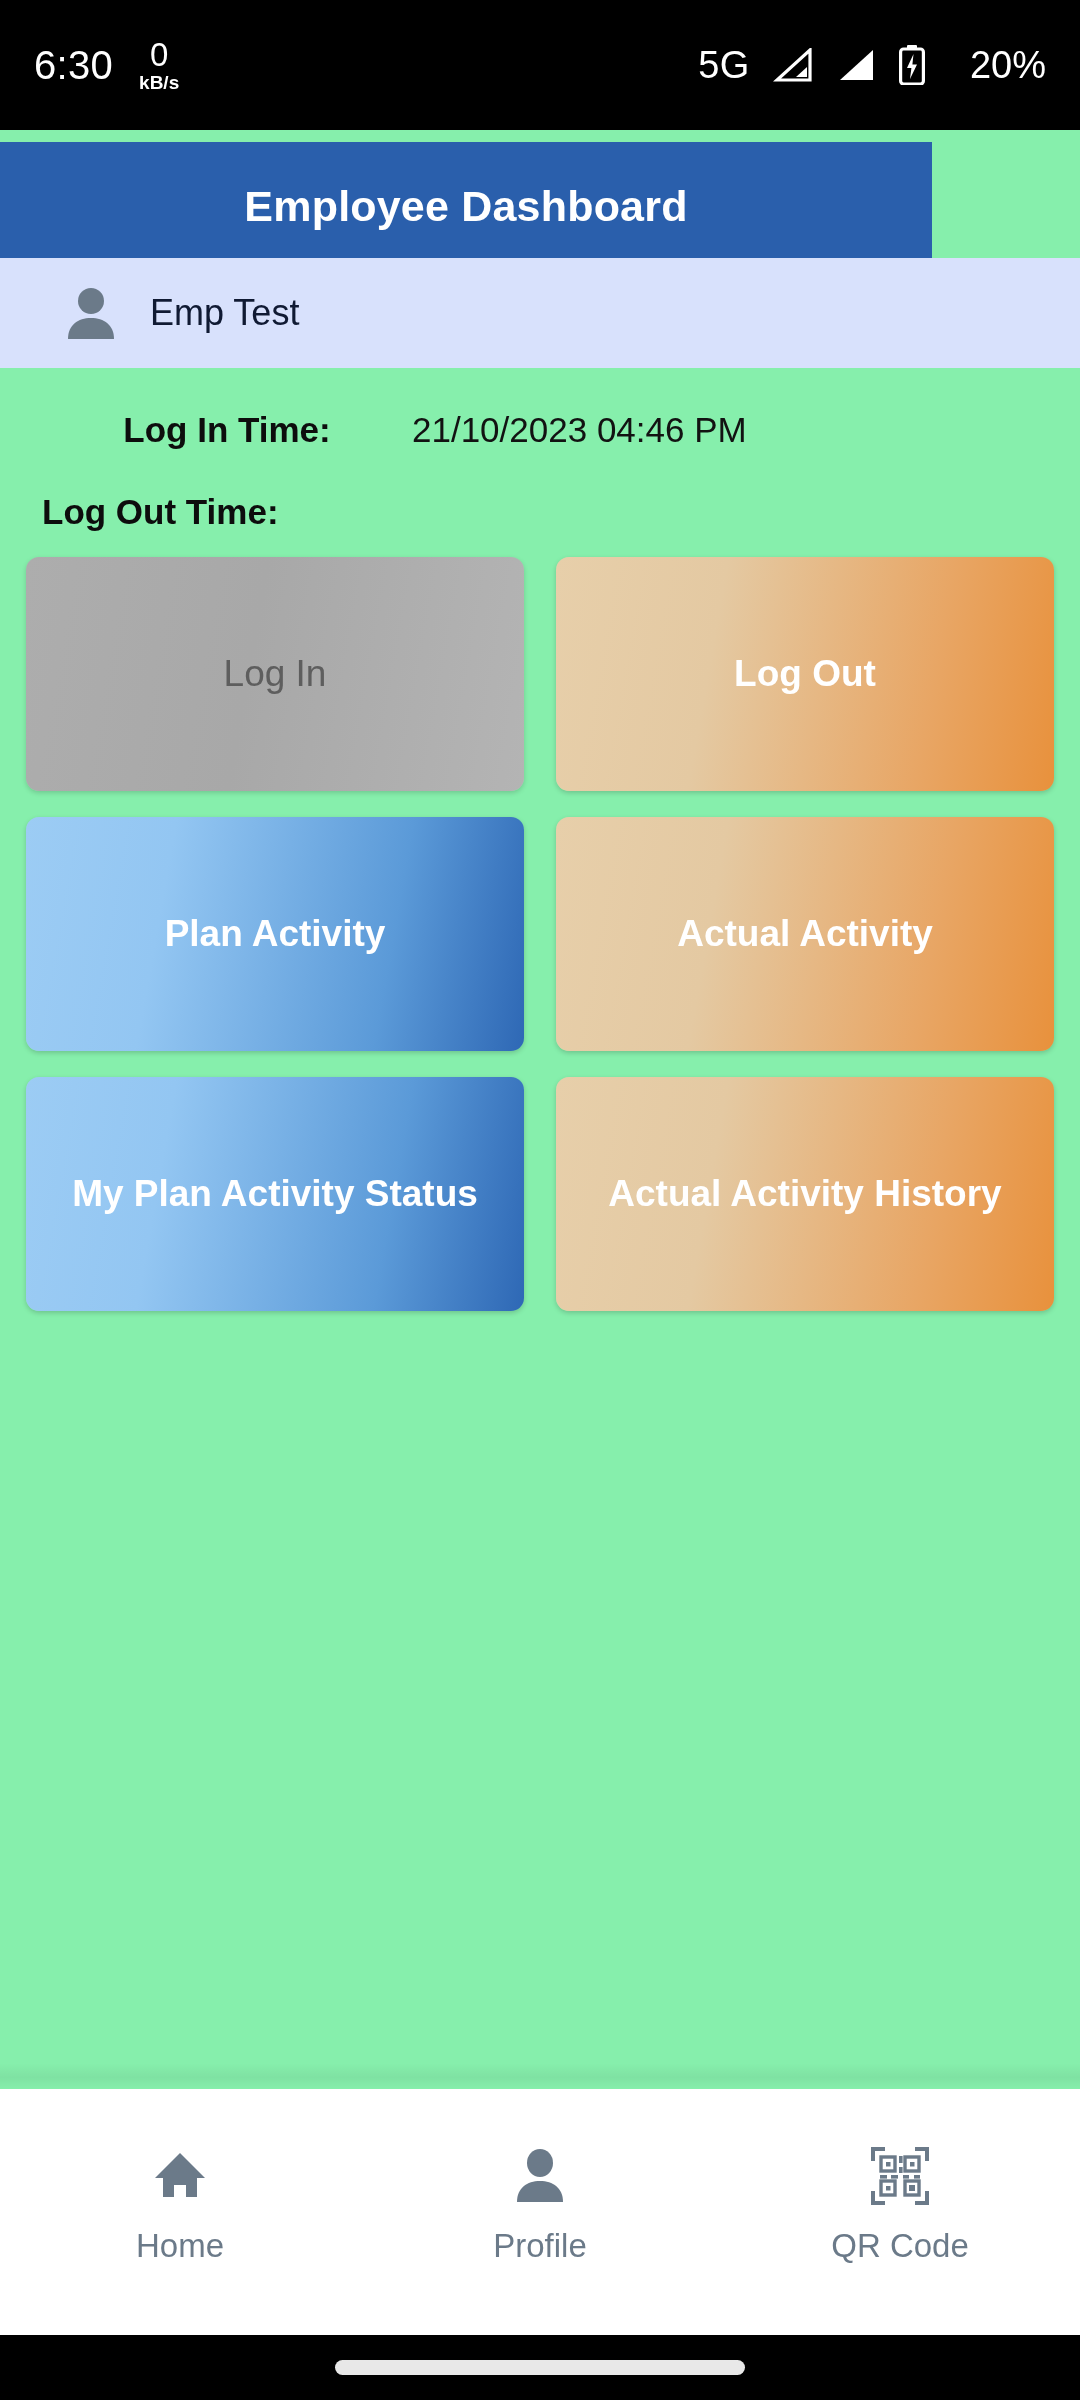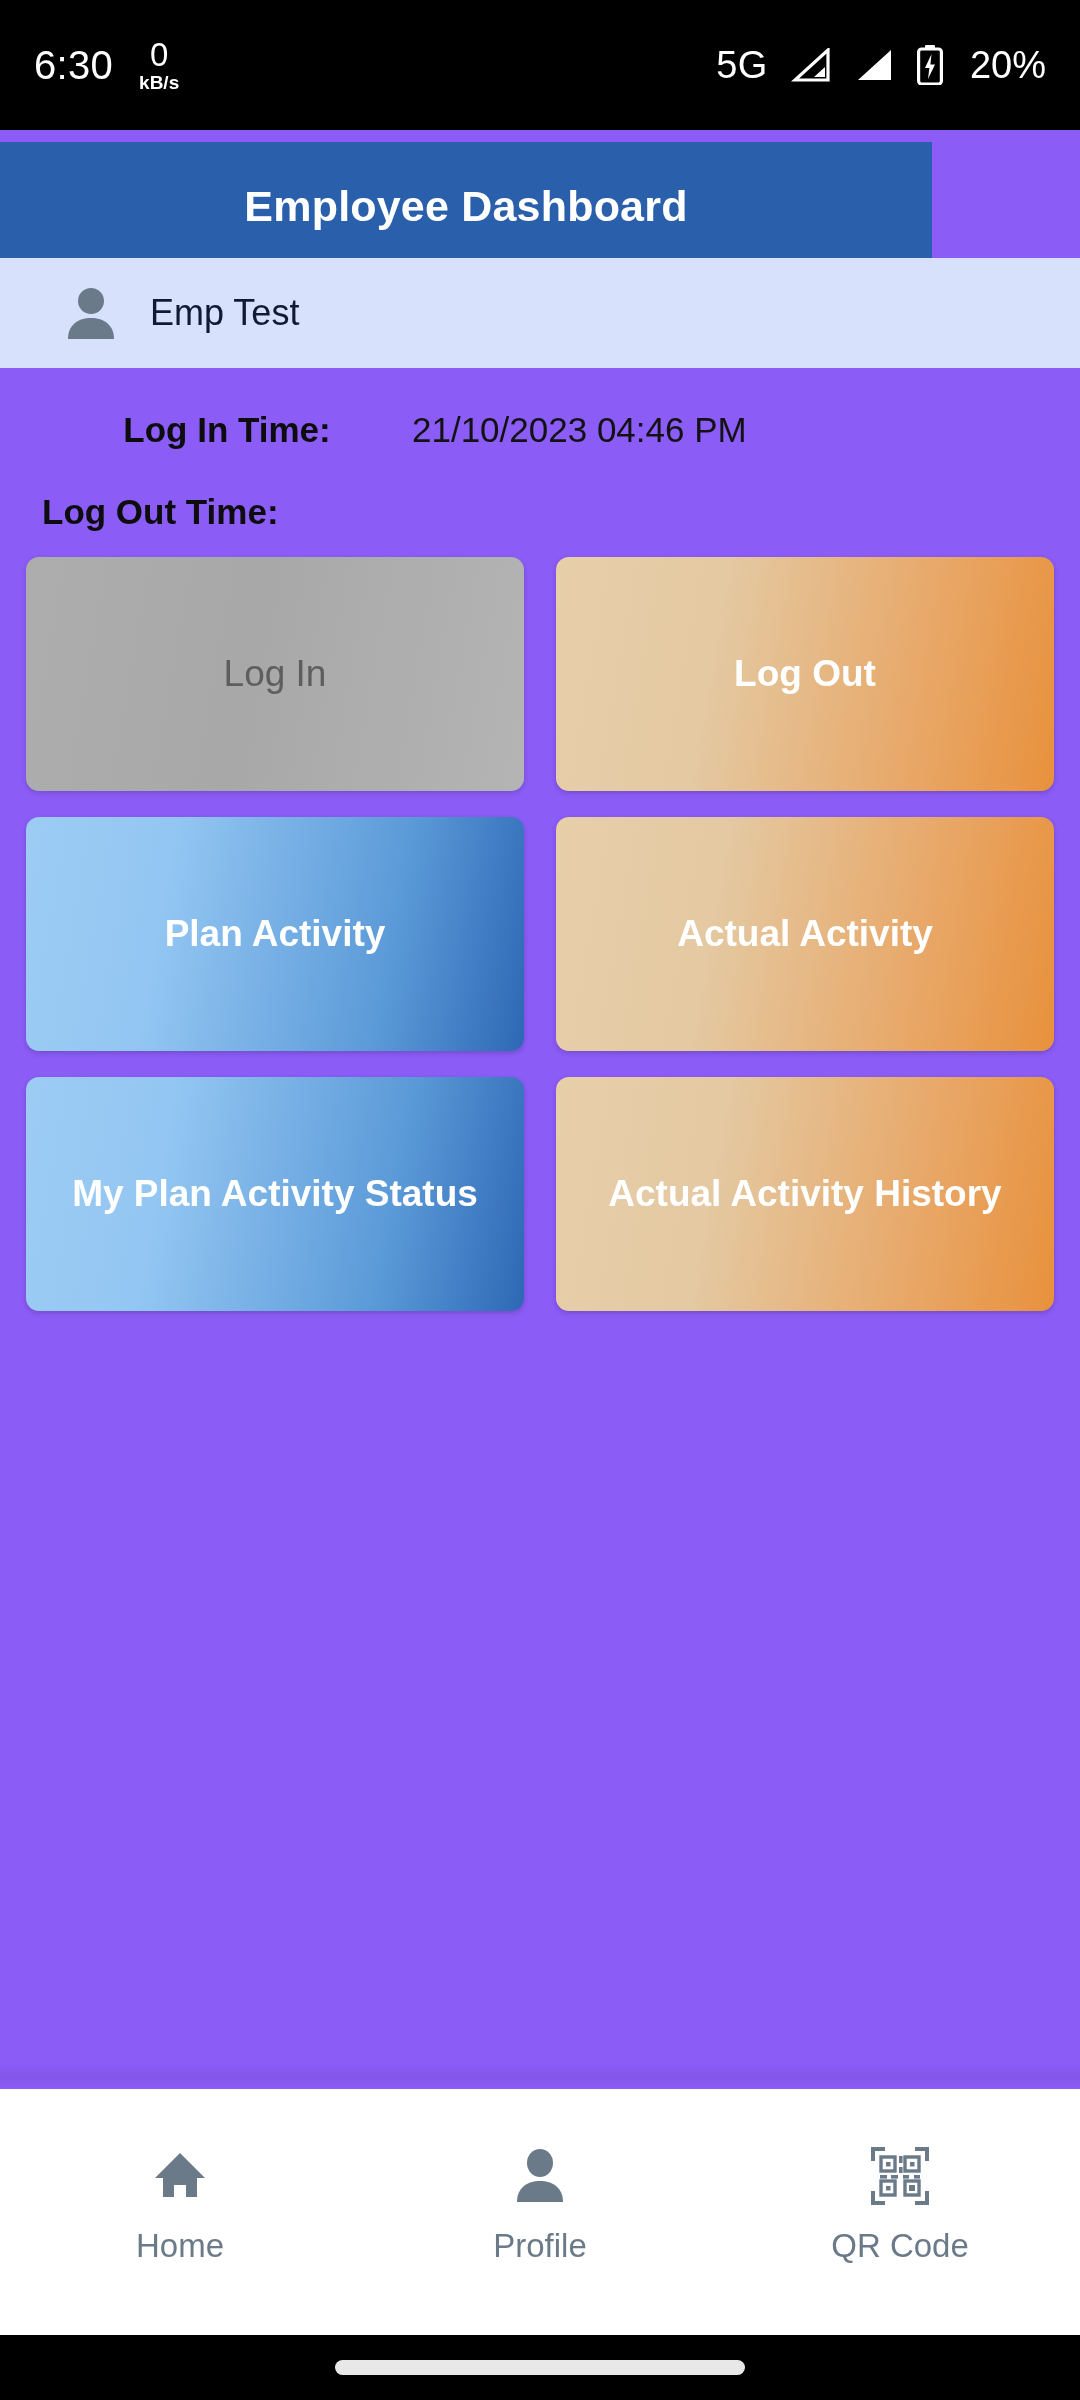--- a/index.html
+++ b/index.html
@@ -2,41 +2,41 @@
 <html><head>
 <meta charset="utf-8">
 <style>
   * { margin:0; padding:0; box-sizing:border-box; }
   html, body {
     width:1080px; height:2400px;
     background:#ffffff;
     font-family:"Liberation Sans", sans-serif;
     overflow:hidden;
   }
-  #screen { position:relative; width:1080px; height:2400px; background:#8b5cf6;padding-left:23px; }
+  #screen { position:relative; width:1080px; height:2400px; background:#86efac;padding-left:23px; }
 
   
   .statusbar {
     position:absolute; top:0; left:0; width:1080px; height:130px;
     background:#000000; color:#ffffff;
     display:flex; align-items:center; justify-content:space-between;
     padding:0 34px 0 34px;
   }
   .sb-left { display:flex; align-items:center; gap:26px; }
   .sb-clock { font-size:40px; letter-spacing:.3px; }
   .sb-net { display:flex; flex-direction:column; align-items:center; line-height:1; }
   .sb-net-num { font-size:33px; font-weight:500; }
   .sb-net-unit { font-size:19px; font-weight:700; margin-top:2px; }
 
   .sb-right { display:flex; align-items:center; gap:23px; }
   .sb-5g { font-size:38px; letter-spacing:.5px; }
   .sig { width:40px; height:34px; position:relative; }
   .sig svg { display:block; }
   .bat { width:26px; height:40px; position:relative; }
-  .sb-pct { font-size:38px; margin-left:4px; }
+  .sb-pct { font-size:38px; margin-left:22px; }
 
   
   .appbar {
     position:absolute; top:142px; left:0; width:932px; height:128px;
     background:#2A5FAC;
     display:flex; align-items:center; justify-content:center;
   }
   .appbar-title {
     color:#ffffff; font-size:43px; font-weight:700; letter-spacing:.2px;
   }

